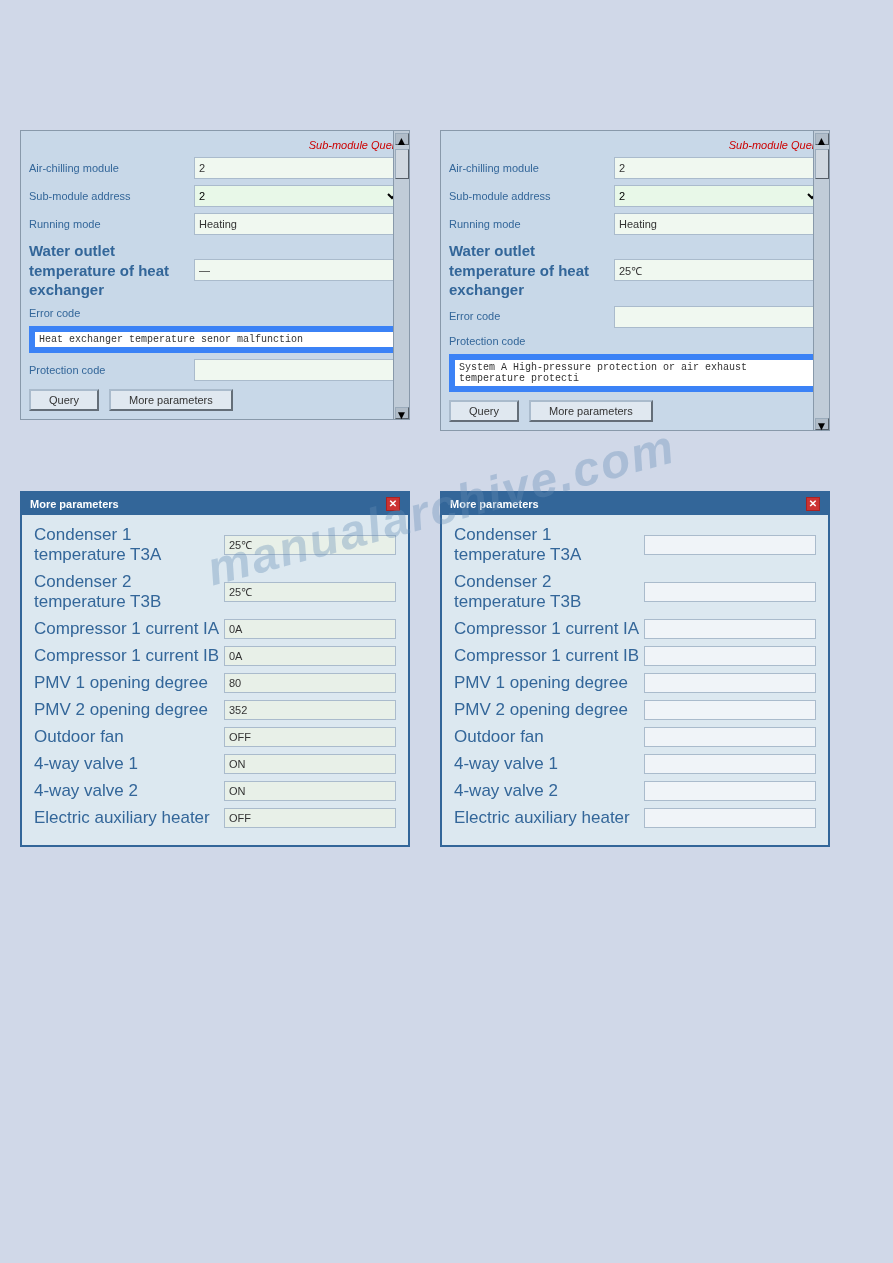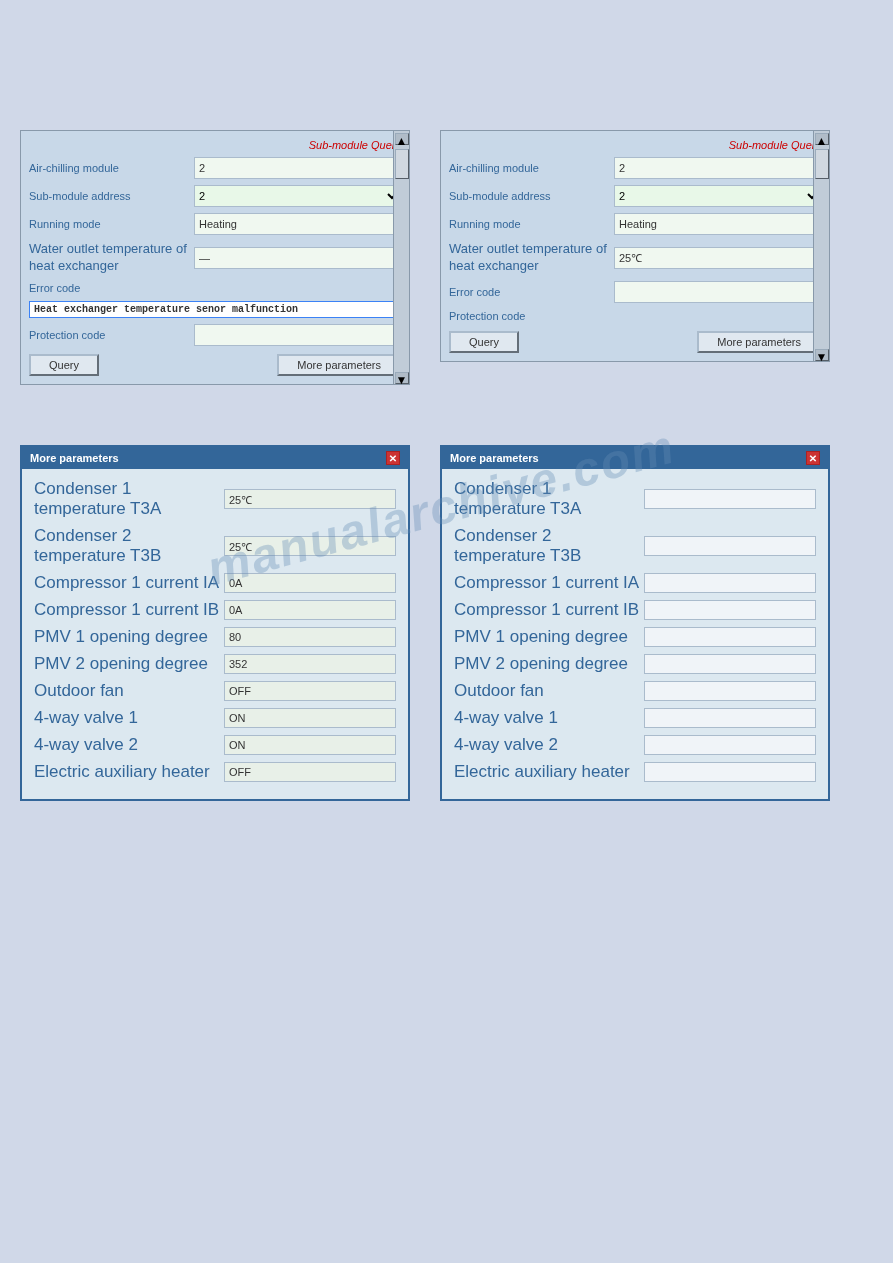--- a/index.html
+++ b/index.html
@@ -70,40 +70,40 @@
       flex: 1;
       background: #e8f8e8;
       border: 1px solid #aabbcc;
       height: 22px;
       font-size: 11px;
     }
 
     .query-multiline-label {
       width: 165px;
       color: #336699;
-      font-size: 13px;
+      font-size: 15px;
       line-height: 1.3;
+      font-weight: bold;
     }
 
     .tooltip-bar {
       background: white;
-      border: 1px solid #3b82f6;
+      border: 6px solid #3b82f6;
       font-size: 10px;
       color: #333;
       padding: 2px 4px;
       margin-top: 2px;
       font-family: 'Courier New', monospace;
-      font-weight: bold;
     }
 
     .btn-row {
       display: flex;
       gap: 10px;
       margin-top: 8px;
-      justify-content: space-between;
+      justify-content: flex-start;
     }
 
     .btn {
       background: #e0e8f0;
       border: 2px outset #aabbcc;
       padding: 3px 18px;
       font-size: 11px;
       cursor: pointer;
       color: #333;
     }
@@ -266,20 +266,21 @@
       </div>
 
       <div class="query-row">
         <div class="query-label">Error code</div>
         <input class="query-input" value="" readonly="" style="">
       </div>
 
       <div class="query-row">
         <div class="query-label">Protection code</div>
       </div>
+      <div class="tooltip-bar">System A High-pressure protection or air exhaust temperature protecti</div>
 
       <div class="btn-row" style="margin-top:8px;">
         <button class="btn">Query</button>
         <button class="btn">More parameters</button>
       </div>
 
       <div style="position:absolute; right:0; top:0; bottom:0; width:16px; background:#c0ccd8; border-left:1px solid #8899aa; display:flex; flex-direction:column; align-items:center;">
         <div style="width:14px; height:12px; background:#b0bcc8; border:1px outset #9aabbb; margin-top:2px;">▲</div>
         <div style="width:14px; height:30px; background:#d0d8e0; border:1px outset #9aabbb; margin-top:4px;"></div>
         <div style="width:14px; height:12px; background:#b0bcc8; border:1px outset #9aabbb; margin-top:auto;">▼</div>

